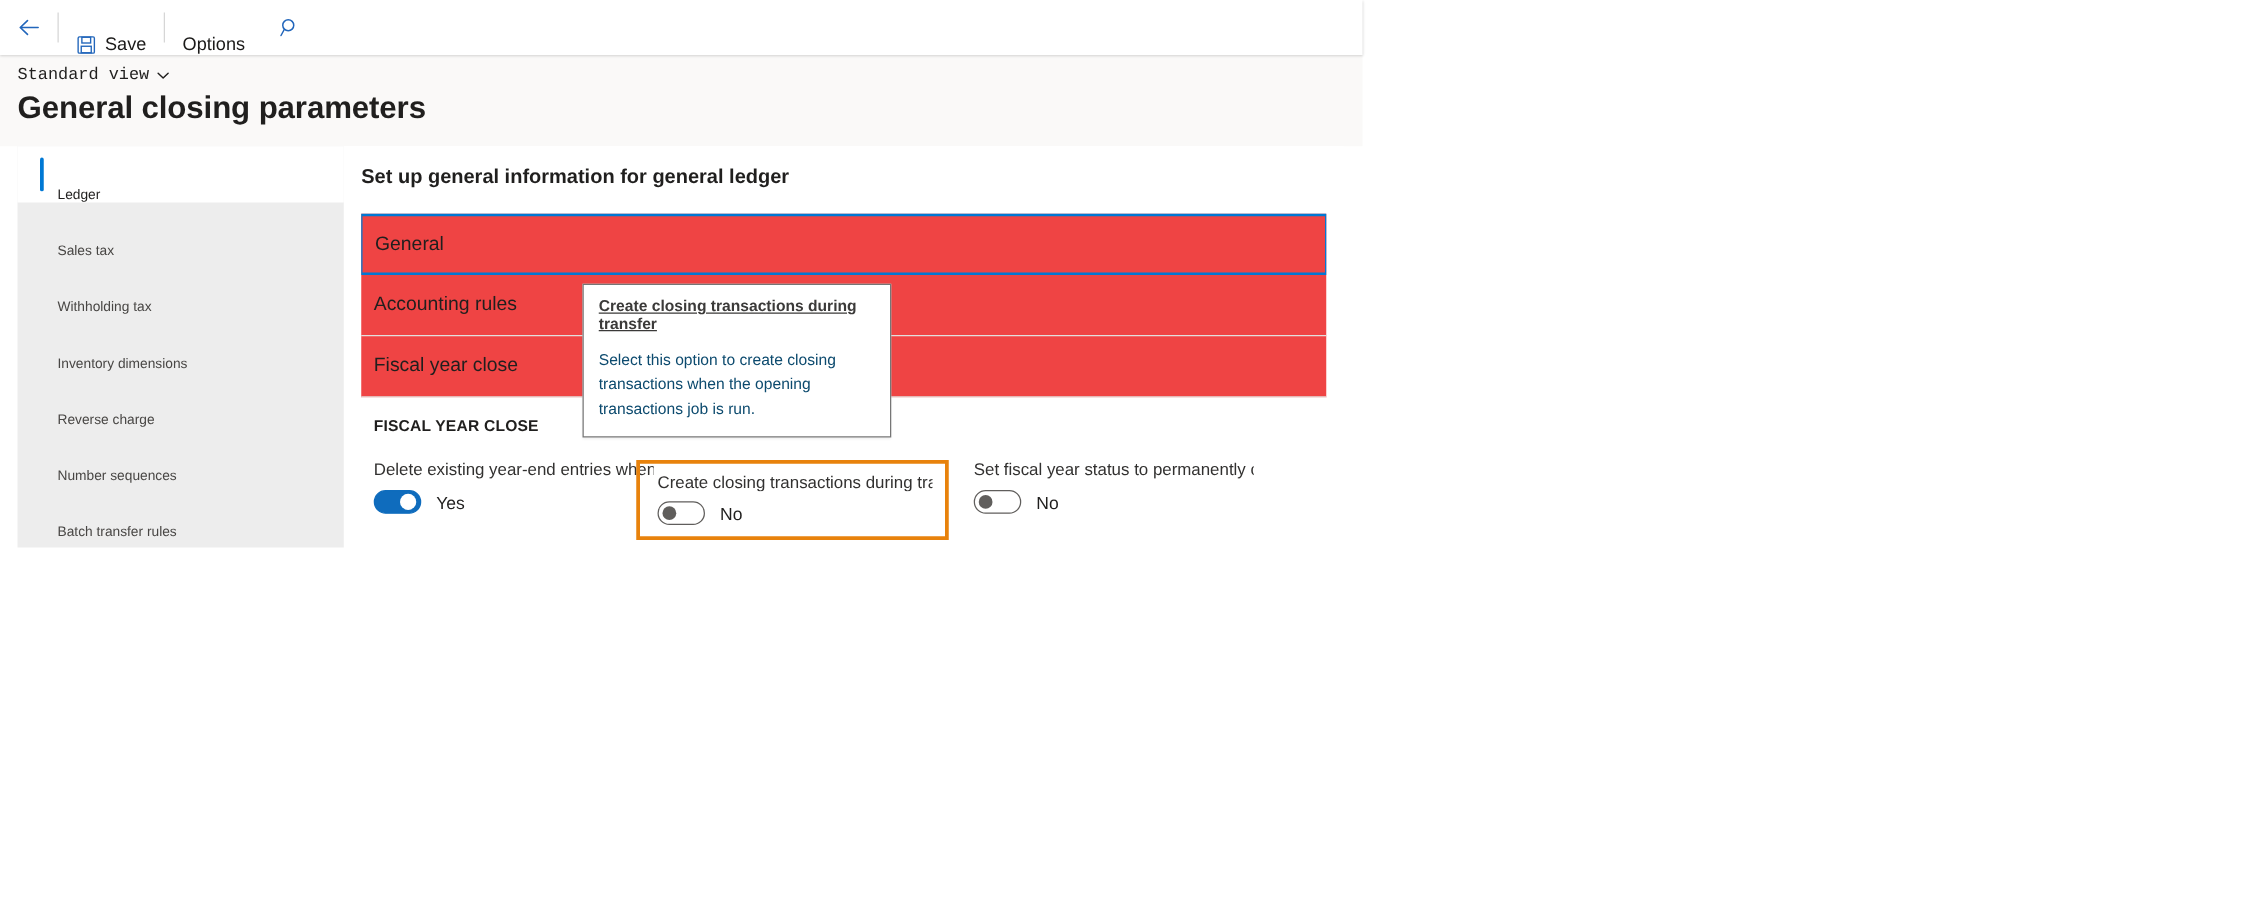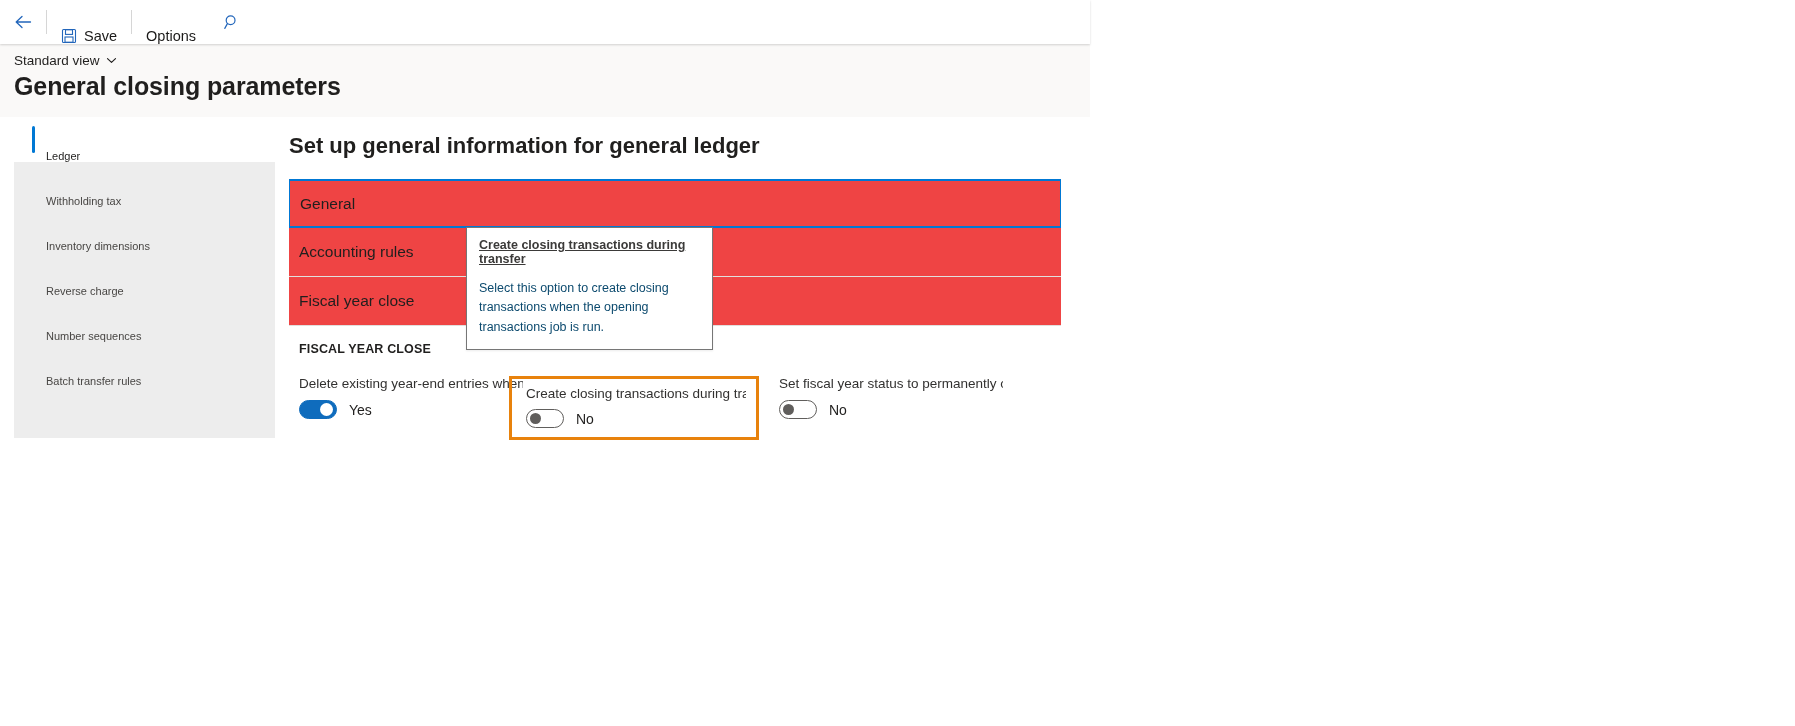--- a/index.html
+++ b/index.html
@@ -59,20 +59,21 @@
     width: 1090px; height: 73px;
     background: #faf9f8;
   }
   .viewselector {
     position: absolute;
     left: 14px; top: 9px;
     display: flex; align-items: center; gap: 6px;
     font-size: 13.5px;
     color: #201f1e;
     cursor: pointer;
+    font-family: Liberation Mono, monospace;
   }
   .pagetitle {
     position: absolute;
     left: 14px; top: 28px;
     font-size: 25px;
     font-weight: 600;
     color: #201f1e;
     letter-spacing: -0.1px;
   }
 
@@ -109,21 +110,21 @@
 
   
   .main {
     position: absolute;
     left: 275px; top: 117px;
     width: 800px;
     background: #ffffff;
   }
   .main-heading {
     padding: 16px 14px 20px 14px;
-    font-size: 22px;
+    font-size: 16px;
     font-weight: 600;
     color: #201f1e;
   }
 
   .fastTabs { padding: 0 14px; }
 
   .fastTab-header {
     height: 49px;
     display: flex;
     align-items: center;
@@ -284,20 +285,23 @@
           <path d="M1.5 3.6 L5.5 7.4 L9.5 3.6" fill="none" stroke="#201f1e" stroke-width="1.15" stroke-linecap="round" stroke-linejoin="round"></path>
         </svg>
       </span>
     </div>
     <div class="pagetitle">General closing parameters</div>
   </div>
 
   <div class="sidebar">
     <div class="side-item selected">
       <span>Ledger</span>
+    </div>
+    <div class="side-item">
+      <span>Sales tax</span>
     </div>
     <div class="side-item">
       <span>Withholding tax</span>
     </div>
     <div class="side-item">
       <span>Inventory dimensions</span>
     </div>
     <div class="side-item">
       <span>Reverse charge</span>
     </div>

